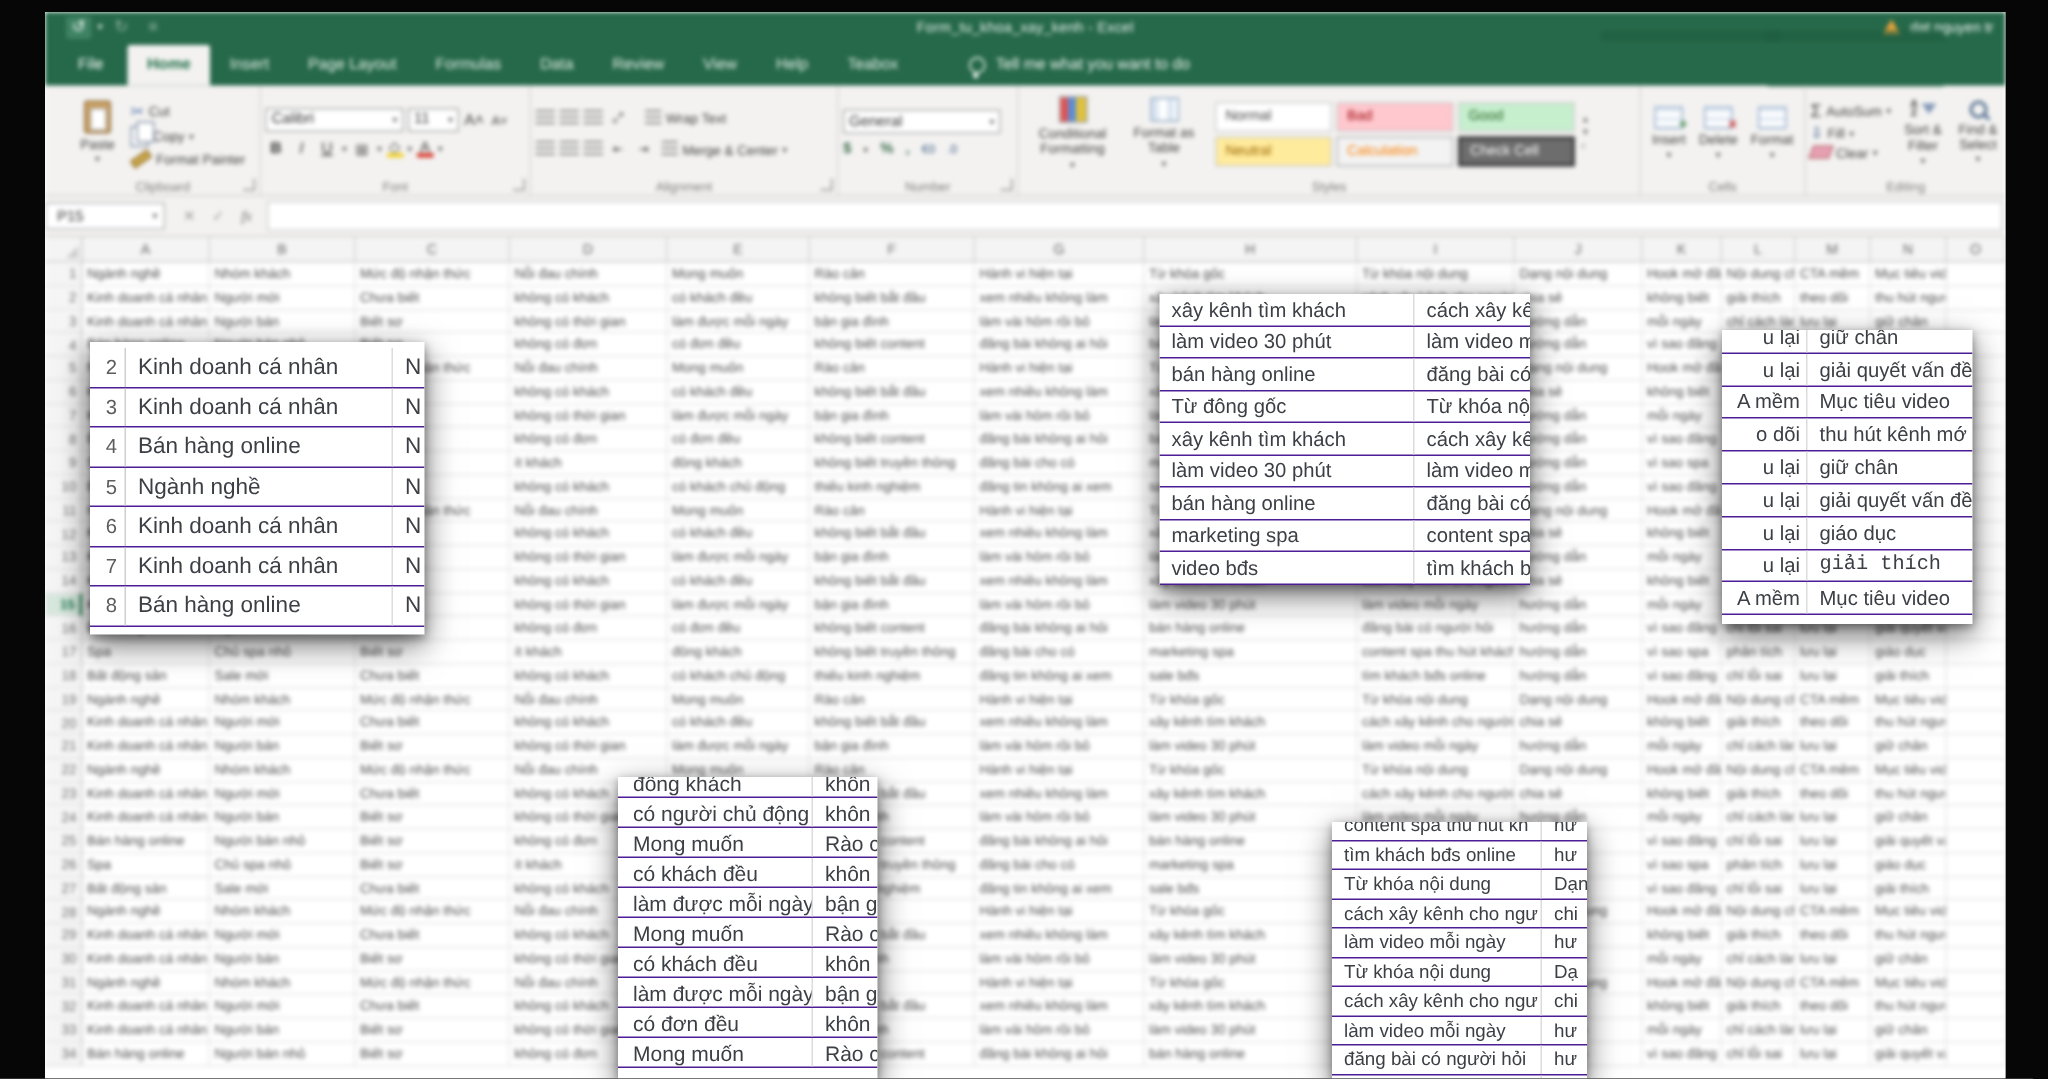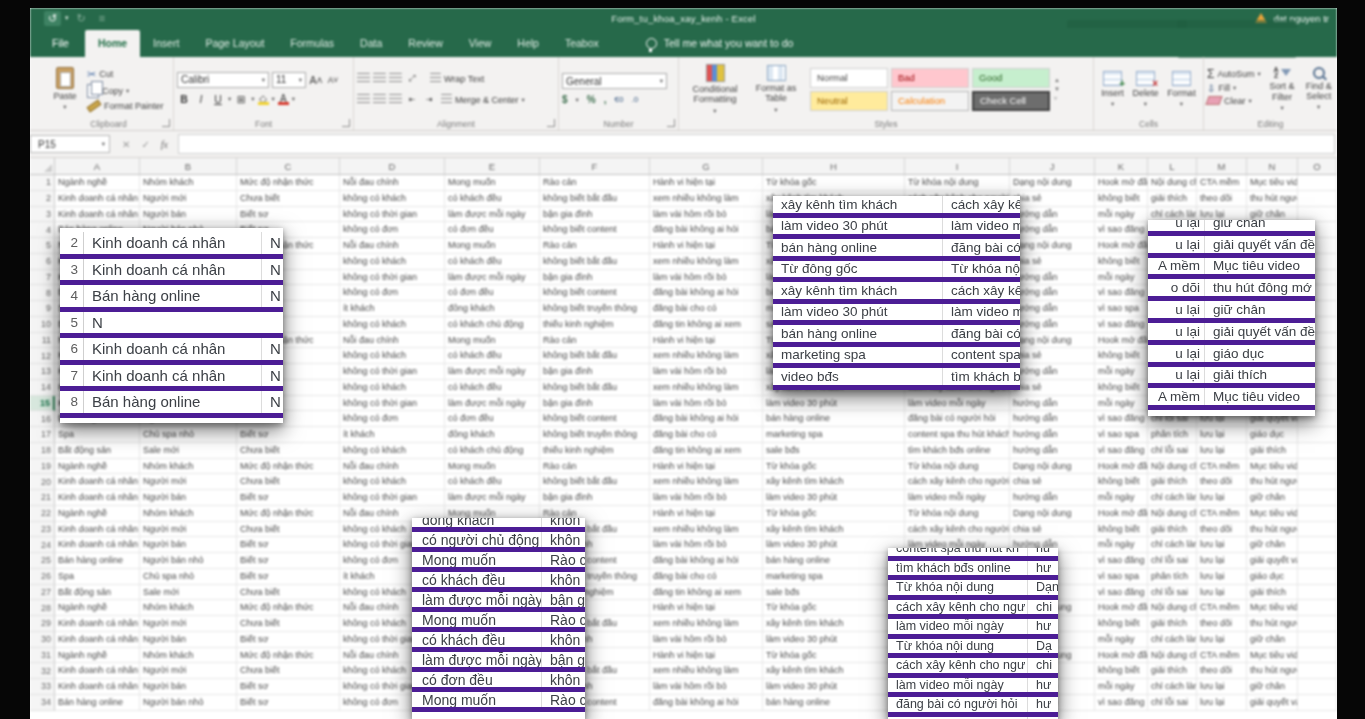--- a/index.html
+++ b/index.html
@@ -104,21 +104,21 @@
   .corner::after{content:"";position:absolute;right:2px;bottom:2px;border-left:8px solid transparent;border-bottom:8px solid #cdcdcd;}
   .colhead{box-sizing:border-box;border-right:1px solid #d6d6d6;display:flex;align-items:center;justify-content:center;font-size:9.5px;color:#676767;flex:none;}
   .gridbody{flex:1;background:#fff;overflow:hidden;}
   .grow{display:flex;height:15.75px;}
   .rn{box-sizing:border-box;background:#f5f5f5;border-right:1px solid #c9c9c9;border-bottom:1px solid #e0e0e0;color:#6a6a6a;font-size:9px;display:flex;align-items:center;justify-content:flex-end;padding-right:3px;flex:none;}
   .rn.active{background:#d8e8de;color:#17744a;font-weight:bold;border-right:2px solid #2e7d54;}
   .gc{box-sizing:border-box;border-right:1px solid #e6e6e6;border-bottom:1px solid #e6e6e6;font-size:9px;color:#4a4a4a;padding:2px 0 0 3px;white-space:nowrap;overflow:hidden;flex:none;}
 
   
   .mag{position:absolute;background:#fff;box-shadow:0 7px 20px rgba(0,0,0,.55),0 2px 6px rgba(0,0,0,.35);overflow:hidden;z-index:6;}
-  .mrow{display:flex;align-items:stretch;border-bottom:5px solid #4c1d95;box-sizing:border-box;flex:none;}
+  .mrow{display:flex;align-items:stretch;border-bottom:1px solid #4c1d95;box-sizing:border-box;flex:none;}
   .mc{display:flex;align-items:center;white-space:nowrap;overflow:hidden;color:#3c4046;box-sizing:border-box;padding-left:8px;flex:none;}
   #mag-a{left:30px;top:220px;width:223px;height:191px;font-size:15px;padding-top:4px;}
   #mag-a .mrow{height:26.5px;}
   #mag-a .mc-0{justify-content:flex-end;padding:0 5px 0 0;color:#5d5d5d;border-right:1px solid #cfcfcf;font-size:13.5px;}
   #mag-a .mc-1{border-right:1px solid #dcdcdc;}
   #mag-h{left:743px;top:188px;width:247px;height:194px;font-size:13.5px;}
   #mag-h .mrow{height:21.5px;}
   #mag-h .mc-0{border-right:1px solid #dcdcdc;}
   #mag-n{left:1118px;top:212px;width:167px;height:196px;font-size:13.5px;}
   #mag-n .mrow{height:21.8px;text-align:center;}
@@ -1036,20 +1036,21 @@
           <div class="mc mc-1" style="width: 178px;">Kinh doanh cá nhân</div>
           <div class="mc mc-2" style="width: 21px;">N</div>
         </div>
         <div class="mrow">
           <div class="mc mc-0" style="width: 24px;">4</div>
           <div class="mc mc-1" style="width: 178px;">Bán hàng online</div>
           <div class="mc mc-2" style="width: 21px;">N</div>
         </div>
         <div class="mrow">
           <div class="mc mc-0" style="width: 24px;">5</div>
+          <div class="mc mc-1" style="width: 178px;">Ngành nghề</div>
           <div class="mc mc-2" style="width: 21px;">N</div>
         </div>
         <div class="mrow">
           <div class="mc mc-0" style="width: 24px;">6</div>
           <div class="mc mc-1" style="width: 178px;">Kinh doanh cá nhân</div>
           <div class="mc mc-2" style="width: 21px;">N</div>
         </div>
         <div class="mrow">
           <div class="mc mc-0" style="width: 24px;">7</div>
           <div class="mc mc-1" style="width: 178px;">Kinh doanh cá nhân</div>
@@ -1107,37 +1108,37 @@
         <div class="mrow">
           <div class="mc mc-0" style="width: 57px;">u lại</div>
           <div class="mc mc-1" style="width: 110px;">giải quyết vấn đề</div>
         </div>
         <div class="mrow">
           <div class="mc mc-0" style="width: 57px;">A mềm</div>
           <div class="mc mc-1" style="width: 110px;">Mục tiêu video</div>
         </div>
         <div class="mrow">
           <div class="mc mc-0" style="width: 57px;">o dõi</div>
-          <div class="mc mc-1" style="width: 110px;">thu hút đông mớ</div>
+          <div class="mc mc-1" style="width: 110px;">thu hút kênh mớ</div>
         </div>
         <div class="mrow">
           <div class="mc mc-0" style="width: 57px;">u lại</div>
           <div class="mc mc-1" style="width: 110px;">giữ chân</div>
         </div>
         <div class="mrow">
           <div class="mc mc-0" style="width: 57px;">u lại</div>
           <div class="mc mc-1" style="width: 110px;">giải quyết vấn đề</div>
         </div>
         <div class="mrow">
           <div class="mc mc-0" style="width: 57px;">u lại</div>
           <div class="mc mc-1" style="width: 110px;">giáo dục</div>
         </div>
         <div class="mrow">
           <div class="mc mc-0" style="width: 57px;">u lại</div>
-          <div class="mc mc-1" style="width: 110px;">giải thích</div>
+          <div class="mc mc-1" style="width: 110px; font-family: Liberation Mono, monospace;">giải thích</div>
         </div>
         <div class="mrow">
           <div class="mc mc-0" style="width: 57px;">A mềm</div>
           <div class="mc mc-1" style="width: 110px;">Mục tiêu video</div>
         </div>
       </div>
     <div class="mag" id="mag-e">
         <div class="mrow">
           <div class="mc mc-0" style="width: 130px;">đông khách</div>
           <div class="mc mc-1" style="width: 43px;">khôn</div>

